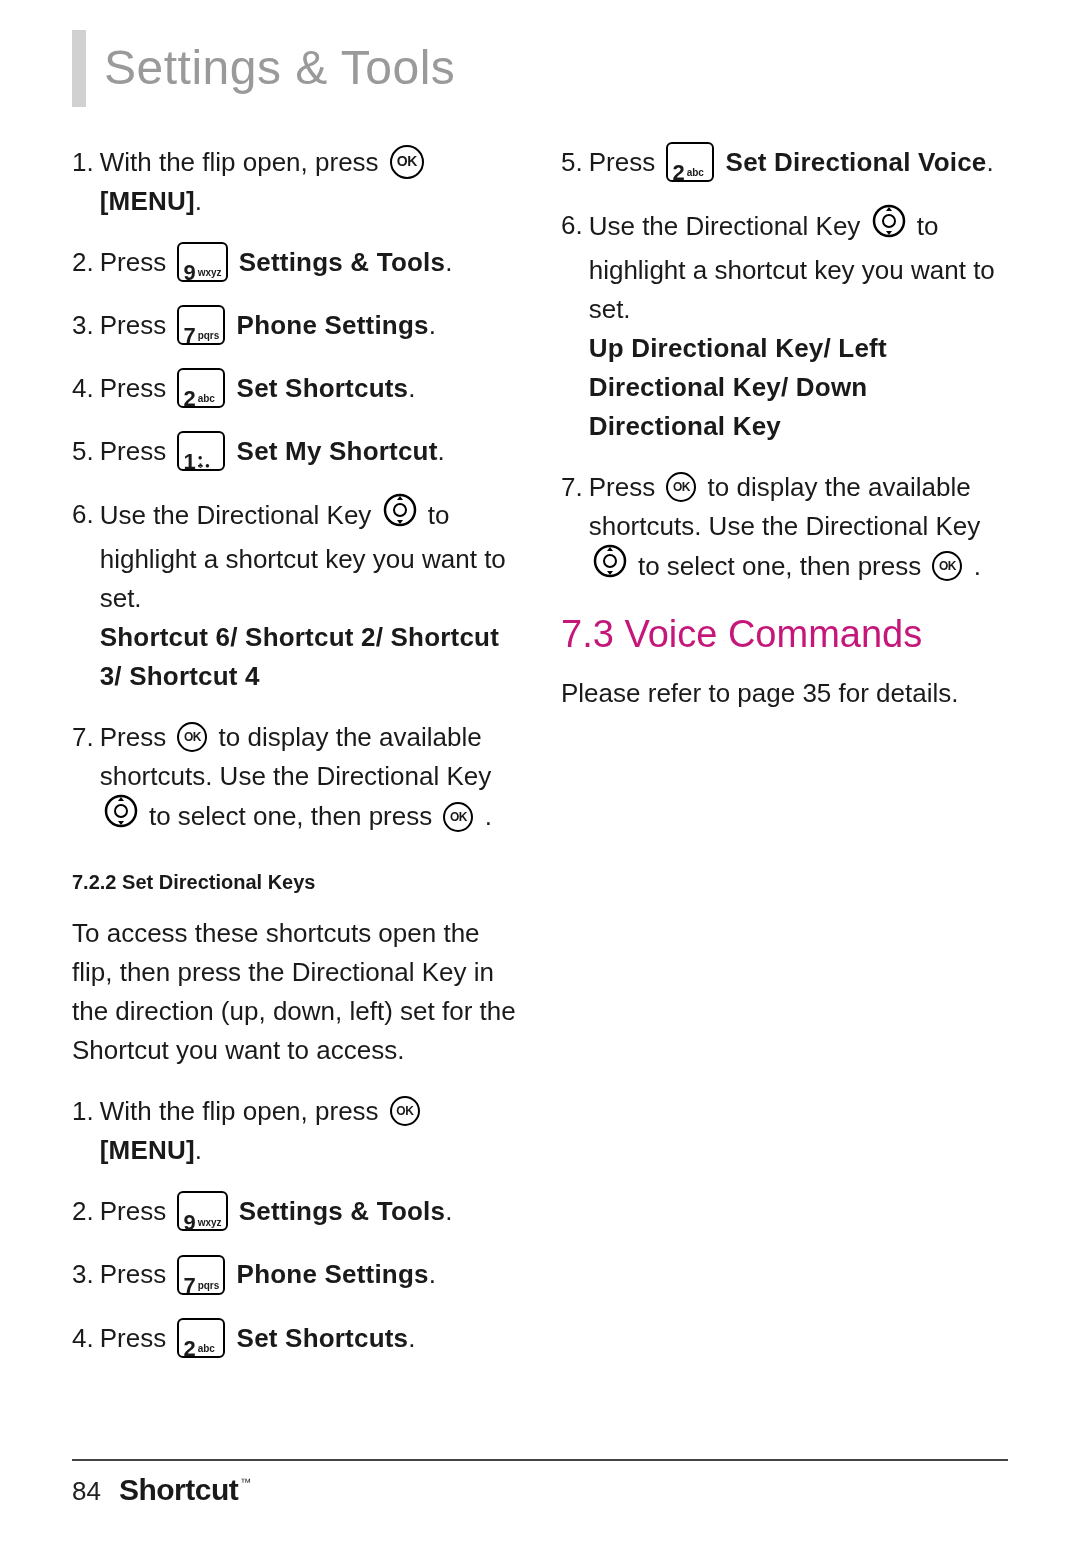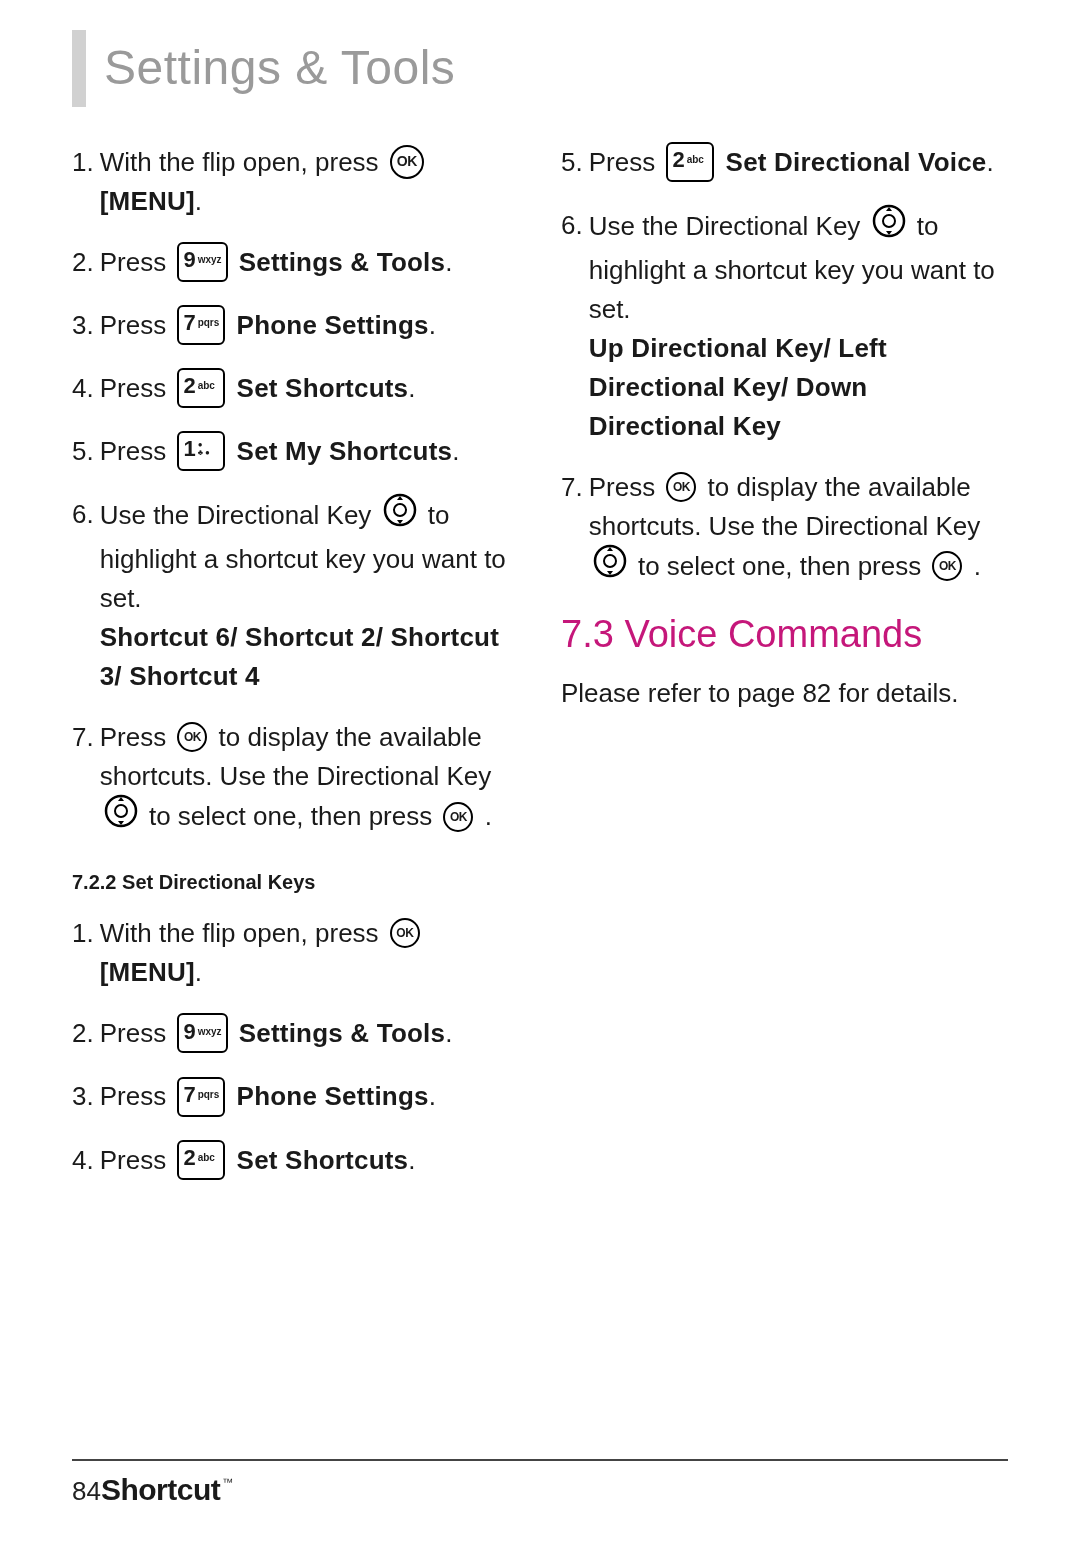--- a/index.html
+++ b/index.html
@@ -65,21 +65,21 @@
     font-size: 38px;
     color: #c5177a;
     font-weight: 400;
     margin: 18px 0 18px 0;
   }
   
   .key {
     display: inline-block;
     border: 2.5px solid #000;
     border-radius: 6px;
-    padding: 0 4px;
+    padding: 13px 4px;
     height: 40px;
     min-width: 48px;
     text-align: left;
     vertical-align: middle;
     position: relative;
     top: -2px;
     line-height: 28px;
     margin: 0 4px;
   }
   .key .big {
@@ -135,21 +135,21 @@
   }
   .footer {
     position: absolute;
     left: 72px;
     right: 72px;
     bottom: 48px;
     border-top: 2px solid #444;
     padding-top: 12px;
     display: flex;
     align-items: baseline;
-    gap: 0;
+    gap: 18px;
   }
   .page-num {
     font-size: 26px;
     color: #222;
   }
   .brand {
     font-size: 30px;
     font-weight: 700;
     letter-spacing: -0.5px;
     position: relative;
@@ -208,21 +208,21 @@
         <span class="key"><span class="big">2</span><span class="small">abc</span></span>
         <span class="bold">Set Shortcuts</span><span>.</span>
       </span>
     </div>
 
     <div class="step">
       <span class="step-num">5.</span>
       <span class="step-body">
         <span>Press </span>
         <span class="key"><span class="big">1</span><span class="dots">●<br>♣ ●</span></span>
-        <span class="bold">Set My Shortcuts</span><span>.</span>
+        <span class="bold">Set My Shortcut</span><span>.</span>
       </span>
     </div>
 
     <div class="step">
       <span class="step-num">6.</span>
       <span class="step-body">
         <span>Use the Directional Key </span>
         <span class="dir-icon">
           <svg width="34" height="34" viewBox="0 0 34 34">
             <circle cx="17" cy="17" r="15" fill="none" stroke="#000" stroke-width="2.5"></circle>
@@ -250,20 +250,21 @@
             <path d="M17 31 L14 27 L20 27 Z" fill="#000"></path>
           </svg>
         </span>
         <span> to select one, then press </span>
         <span class="ok-icon small">OK</span>
         <span>.</span>
       </span>
     </div>
 
     <div class="subsection-title">7.2.2 Set Directional Keys</div>
+    <div class="para">To access these shortcuts open the flip, then press the Directional Key in the direction (up, down, left) set for the Shortcut you want to access.</div>
 
     <div class="step">
       <span class="step-num">1.</span>
       <span class="step-body">
         <span>With the flip open, press </span>
         <span class="ok-icon small">OK</span><br>
         <span class="bold">[MENU]</span><span>.</span>
       </span>
     </div>
 
@@ -338,21 +339,21 @@
             <path d="M17 31 L14 27 L20 27 Z" fill="#000"></path>
           </svg>
         </span>
         <span> to select one, then press </span>
         <span class="ok-icon small">OK</span>
         <span>.</span>
       </span>
     </div>
 
     <div class="section-heading">7.3 Voice Commands</div>
-    <div class="para">Please refer to page 82 for details.</div>
+    <div class="para">Please refer to page 35 for details.</div>
 
   </div>
 </div>
 
 <div class="footer">
   <span class="page-num">84</span>
   <span class="brand">
     <span>Shortcut</span><span class="tm">™</span>
   </span>
 </div>

